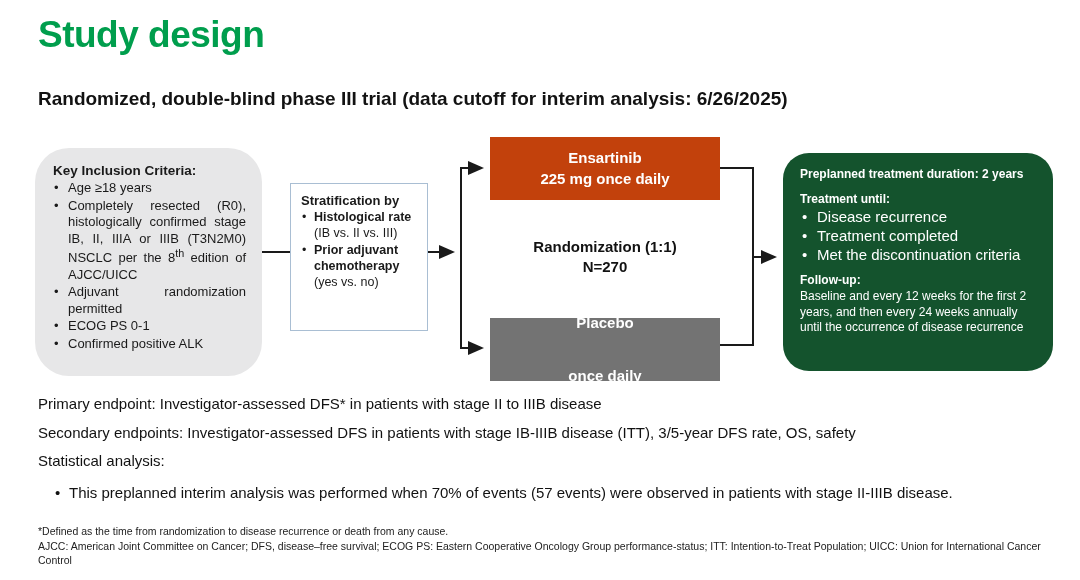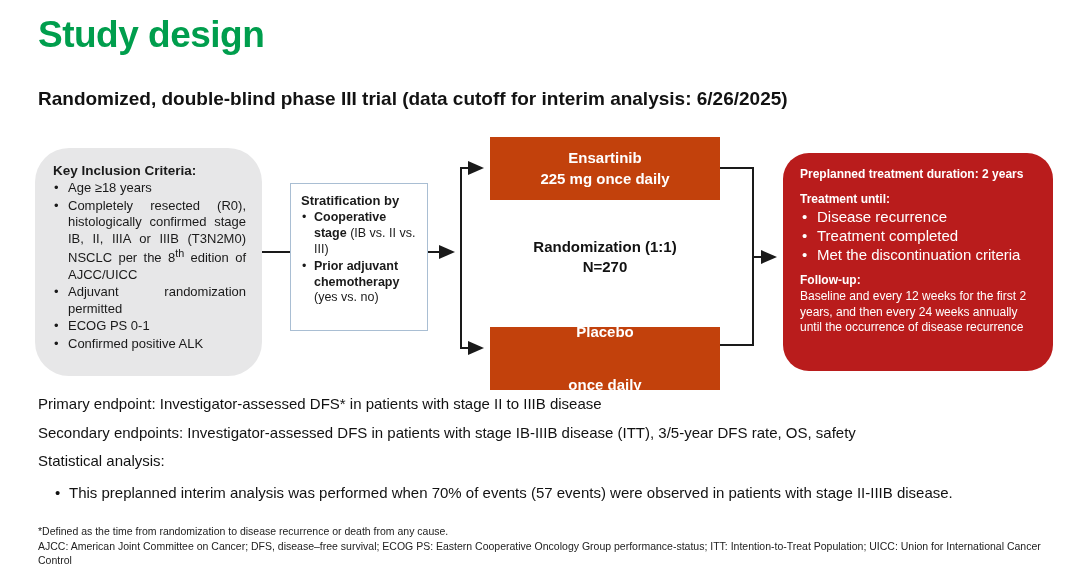--- a/index.html
+++ b/index.html
@@ -23,28 +23,28 @@
   
   .strat-box { position:absolute; left:290px; top:183px; width:138px; height:148px;
     background:#ffffff; border:1px solid #A9BED3; box-sizing:border-box; padding:9px 8px 8px 10px; }
   .strat-box h3 { margin:0 0 1px 0; font-size:13px; color:#1a1a1a; }
   .strat-box ul.dots li { font-size:12.5px; text-align:left; padding-left:13px; }
 
   
   .arm-box { position:absolute; left:490px; width:230px; height:63px; display:flex; flex-direction:column;
     align-items:center; justify-content:center; color:#ffffff; font-weight:bold; font-size:15px; line-height:1.35; text-align:center; }
   .arm-blue { top:137px; background:#c2410c; }
-  .arm-red  { top:327px; background:#c2410c;gap:33px; }
+  .arm-red  { top:318px; background:#737373;gap:33px; }
 
   .randomization { position:absolute; left:490px; top:237px; width:230px; text-align:center;
     font-size:15px; font-weight:bold; color:#121212; line-height:1.3; }
 
   
   .plan-box { position:absolute; left:783px; top:153px; width:270px; height:218px;
-    background:#b91c1c; border-radius:26px; box-sizing:border-box; padding:14px 15px 10px 17px;
+    background:#14532d; border-radius:26px; box-sizing:border-box; padding:14px 15px 10px 17px;
     color:#ffffff; font-size:12px; line-height:1.3; }
   .plan-box .bold { font-weight:bold; }
   .plan-box .gap { height:9px; }
   .plan-box ul.dots { margin:0; }
   .plan-box ul.dots li { color:#ffffff; font-size:15px; text-align:left; padding-left:17px; margin-bottom:0; }
   .plan-box ul.dots li::before { left:2px; }
 
   
   .endpoints { position:absolute; left:38px; top:395px; width:1015px; font-size:15px; color:#121212; }
   .endpoints .line { margin-bottom:11.5px; }
@@ -89,21 +89,21 @@
       <li><span>Completely resected (R0), histologically confirmed stage IB, II, IIIA or IIIB (T3N2M0) NSCLC per the 8</span><sup>th</sup><span> edition of AJCC/UICC</span></li>
       <li>Adjuvant randomization permitted</li>
       <li>ECOG PS 0-1</li>
       <li>Confirmed positive ALK</li>
     </ul>
   </div>
 
   <div class="strat-box">
     <h3>Stratification by</h3>
     <ul class="dots">
-      <li><b>Cooperative stage</b><span> (IB vs. II vs. III)</span></li>
+      <li><b>Histological rate</b><span> (IB vs. II vs. III)</span></li>
       <li><b>Prior adjuvant chemotherapy</b><br><span> (yes vs. no)</span></li>
     </ul>
   </div>
 
   <div class="arm-box arm-blue">
     <div>Ensartinib</div>
     <div>225 mg once daily</div>
   </div>
 
   <div class="randomization">

